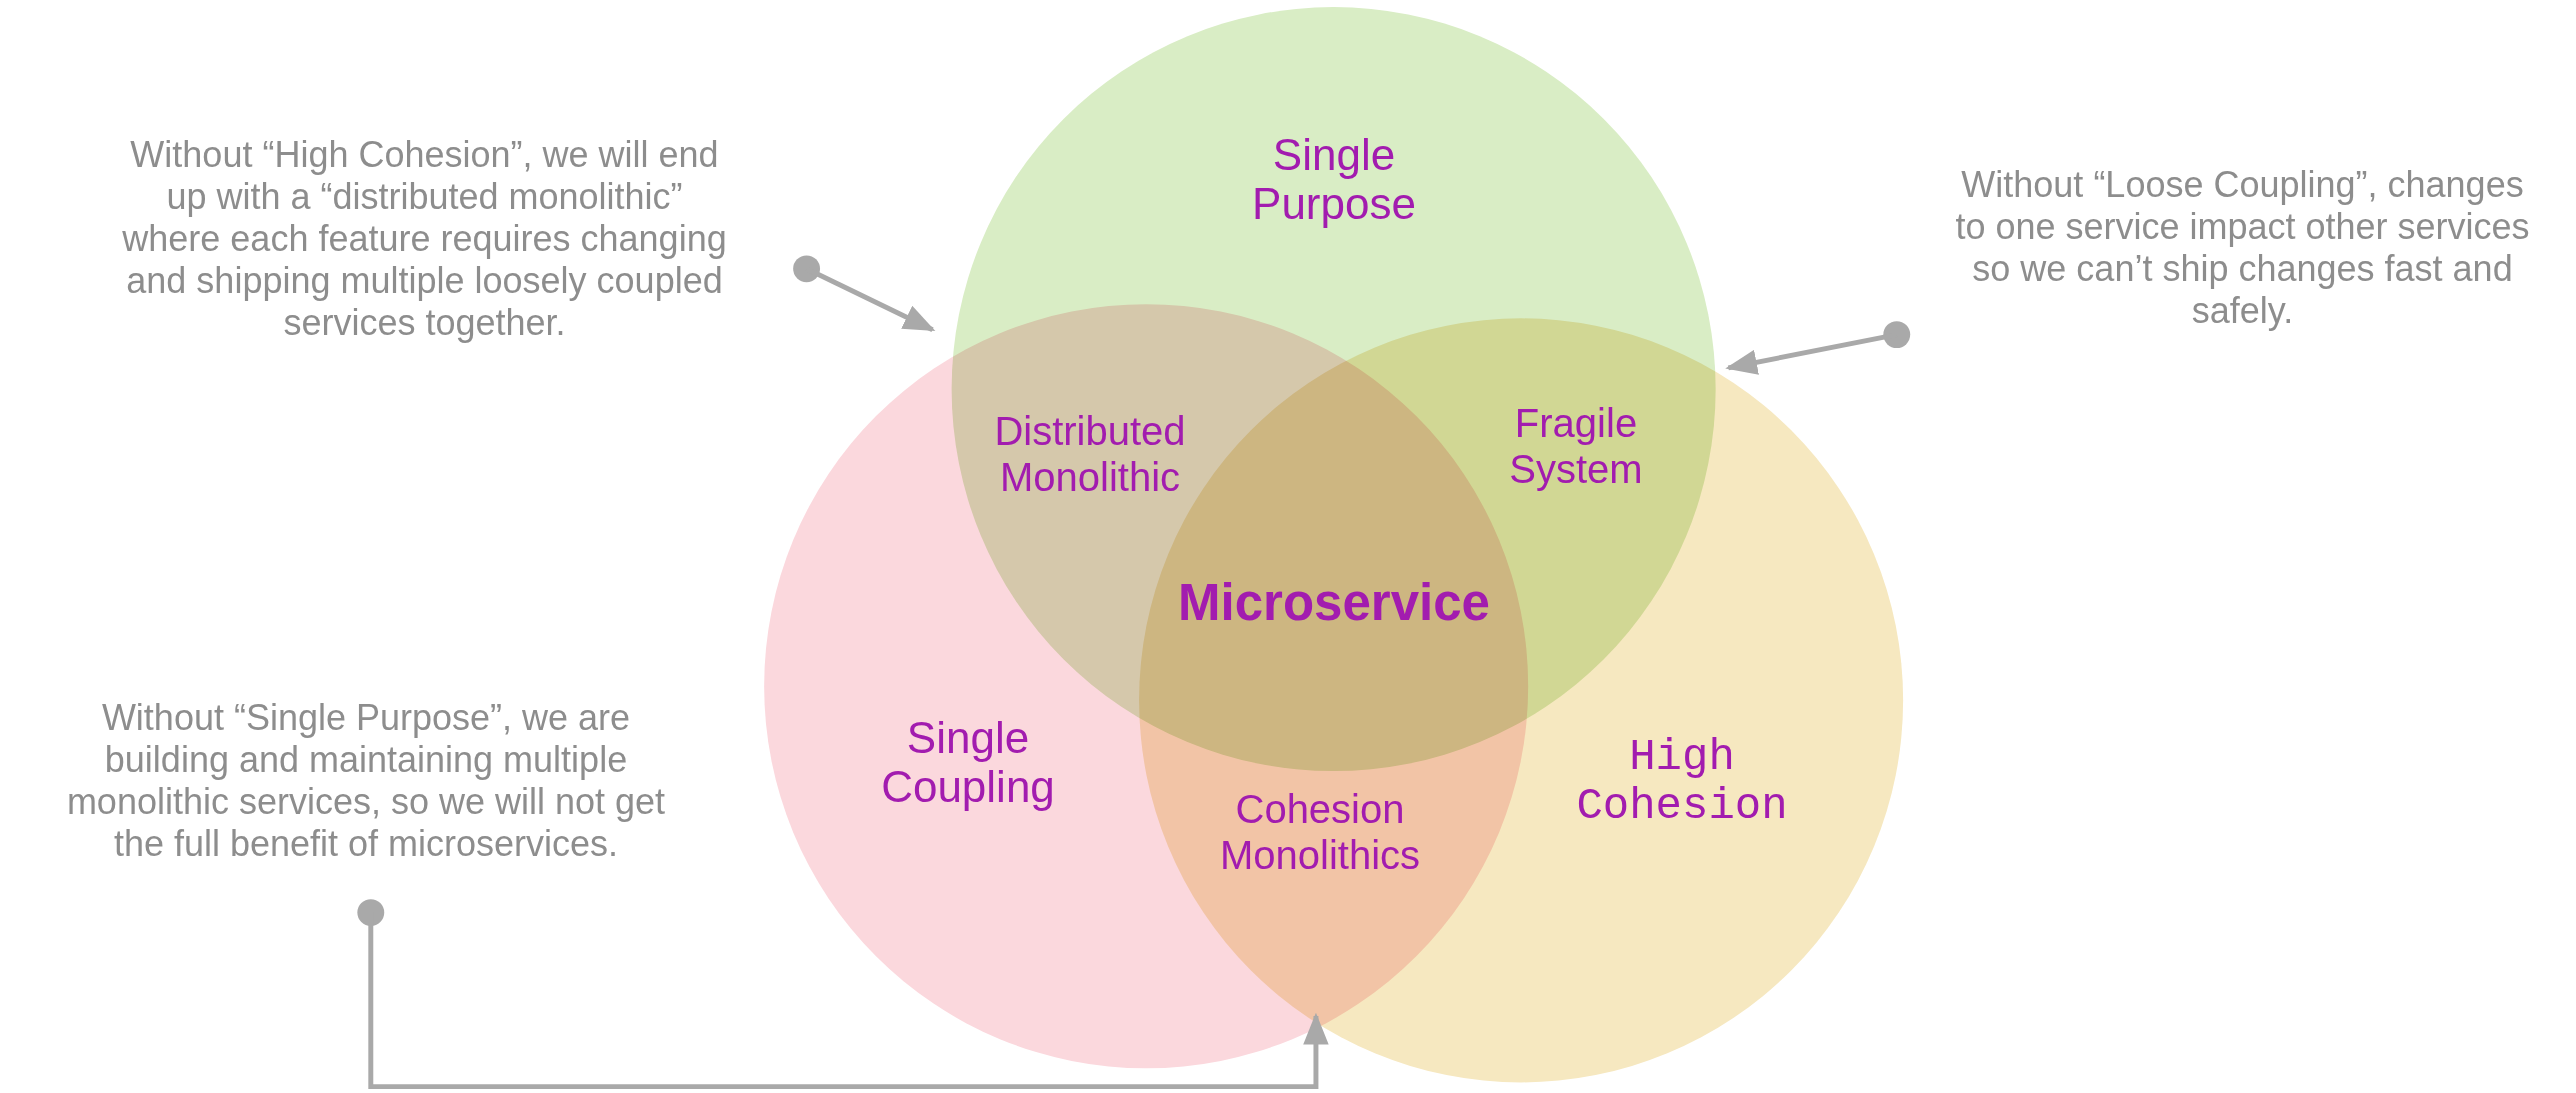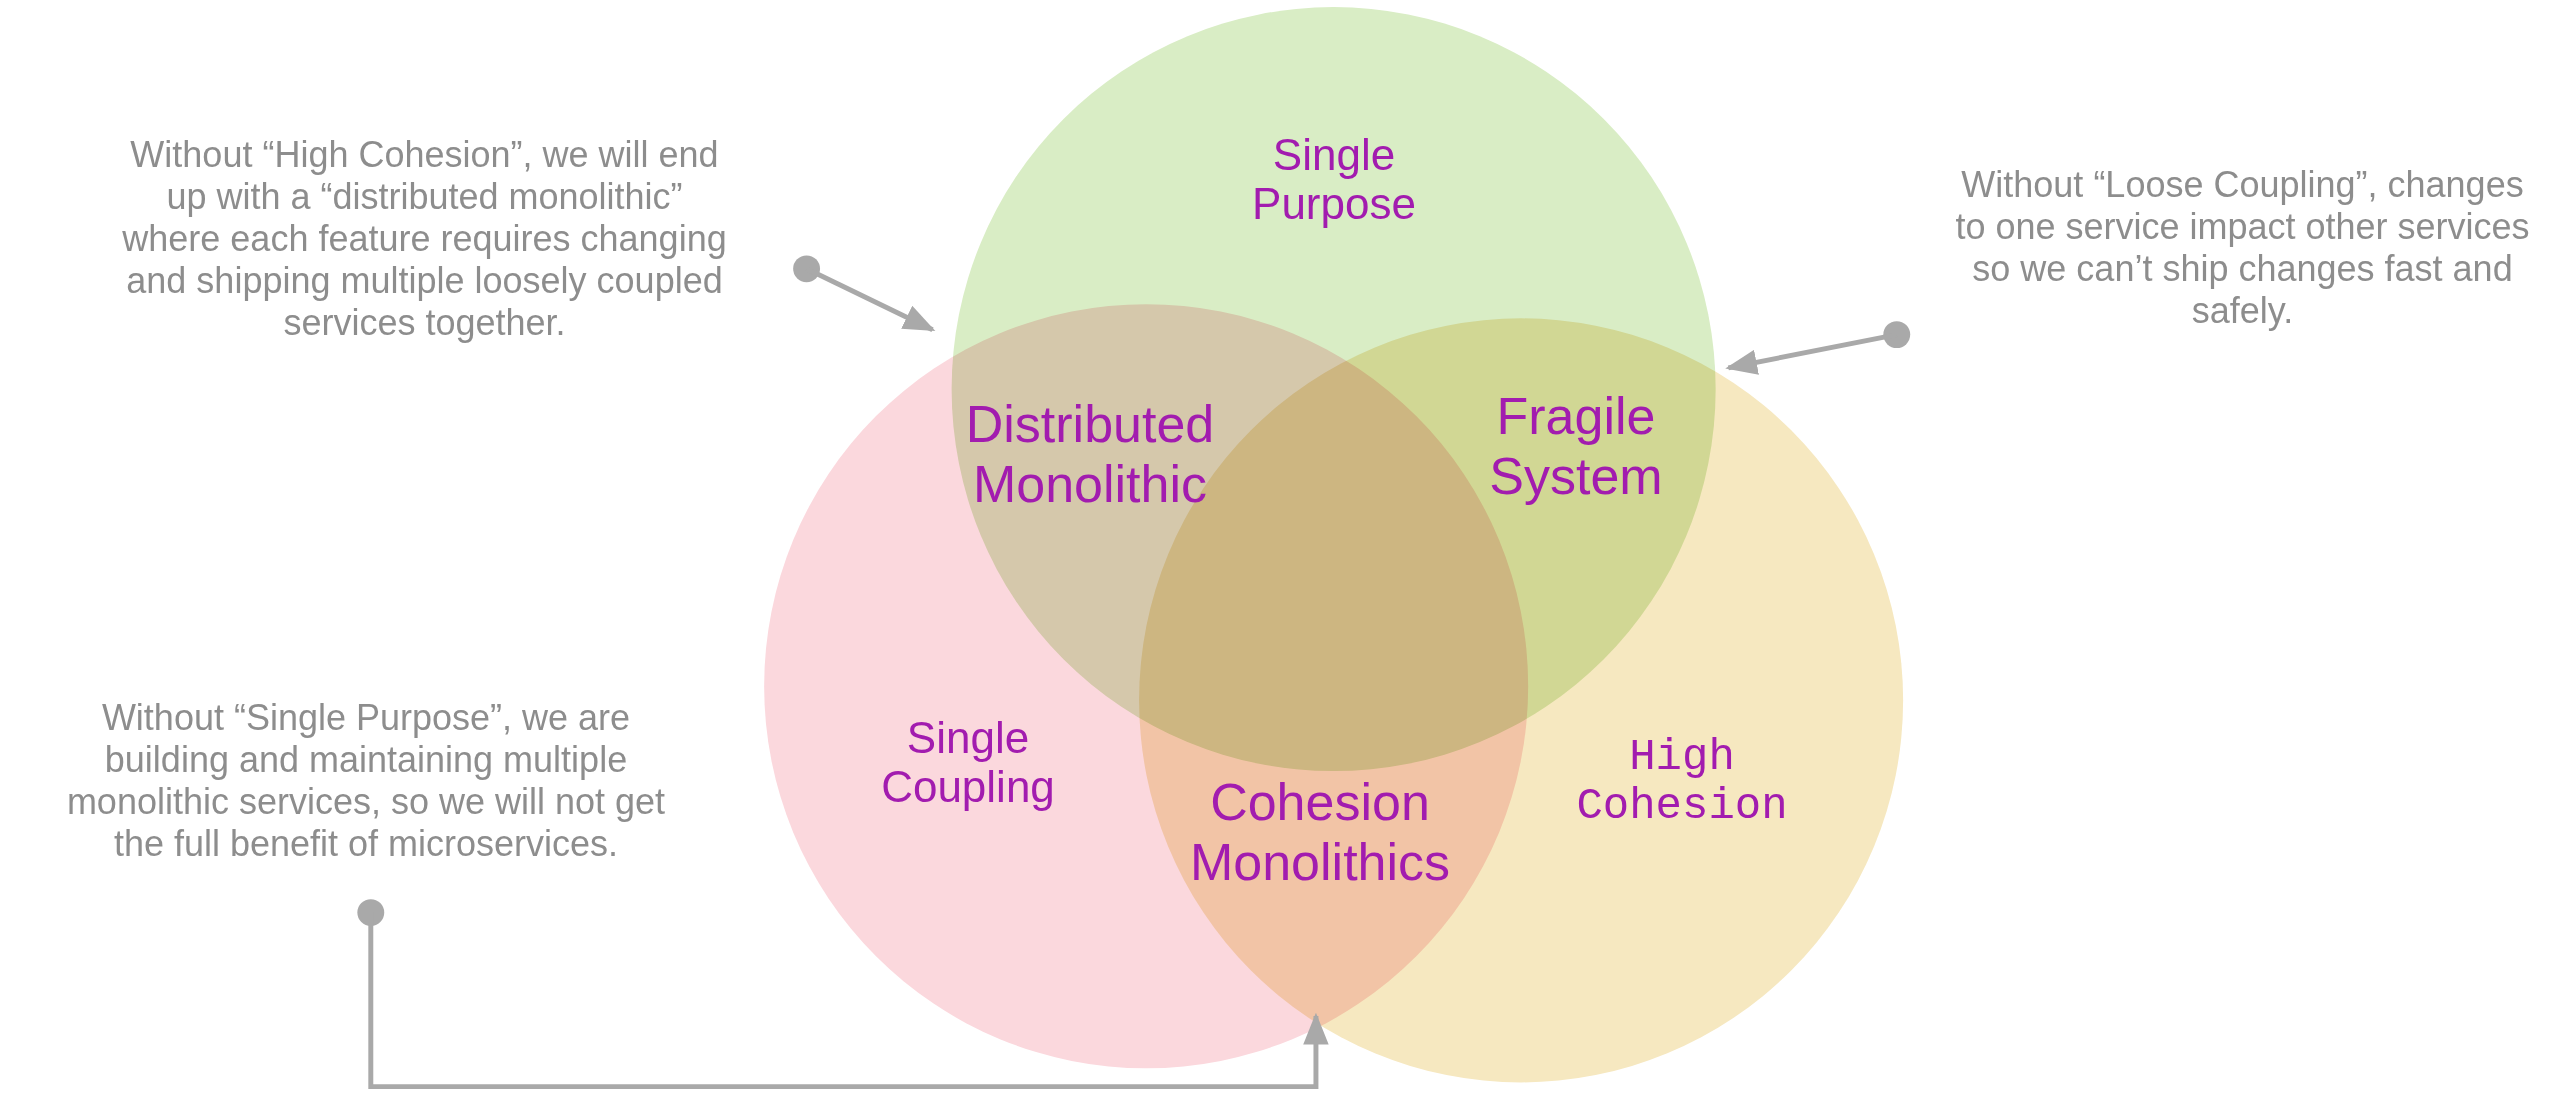--- a/index.html
+++ b/index.html
@@ -33,21 +33,21 @@
     transform: translate(-50%, -50%);
     text-align: center;
     white-space: pre-line;
     color: #a21caf;
   }
   .primary-label {
     font-size: 44px;
     line-height: 1.12;
   }
   .overlap-label {
-    font-size: 52px;
+    font-size: 40px;
     line-height: 1.16;
   }
   .center-label {
     font-size: 51px;
     font-weight: 700;
   }
   .note {
     position: absolute;
     text-align: center;
     white-space: pre-line;
@@ -81,20 +81,21 @@
     <circle cx="524" cy="1290" r="19" fill="#a9a9a9"></circle>
     <path class="connector" d="M524 1290 L524 1536 L1860 1536 L1860 1436" stroke-width="7" marker-end="url(#arrowhead)" stroke="#a9a9a9"></path>
   </svg>
 
   <div class="vlabel primary-label" style="left:1334px; top:179px;">Single
 Purpose</div>
   <div class="vlabel overlap-label" style="left:1090px; top:454px;">Distributed
 Monolithic</div>
   <div class="vlabel overlap-label" style="left:1576px; top:446px;">Fragile
 System</div>
+  <div class="vlabel center-label" style="left:1334px; top:602px;">Microservice</div>
   <div class="vlabel primary-label" style="left:968px; top:762px;">Single
 Coupling</div>
   <div class="vlabel overlap-label" style="left:1320px; top:832px;">Cohesion
 Monolithics</div>
   <div class="vlabel primary-label" style="left:1682px; top:782px;font-family:Liberation Mono, monospace;">High
 Cohesion</div>
 
   <div class="note" style="left:67px; top:134px; width:715px;">Without “High Cohesion”, we will end
 up with a “distributed monolithic”
 where each feature requires changing

